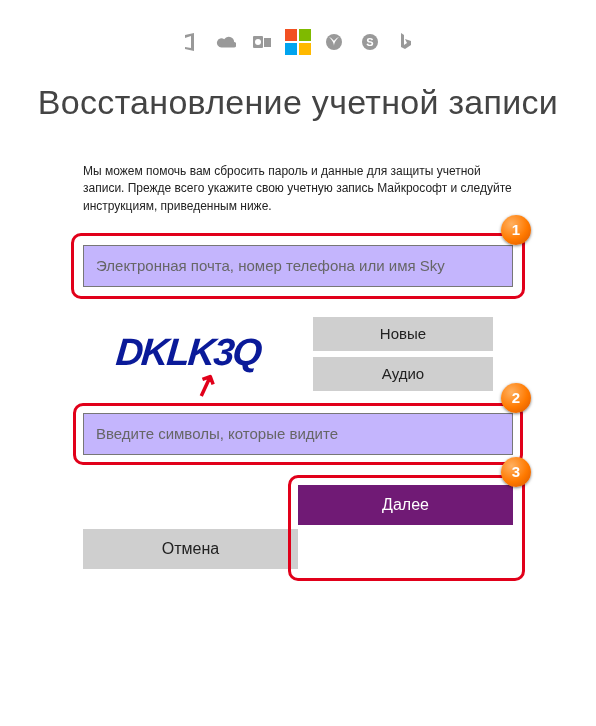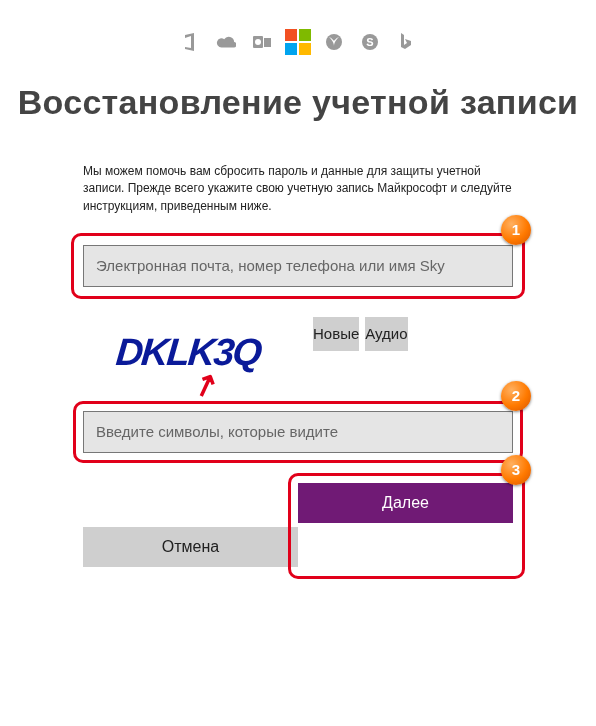--- a/index.html
+++ b/index.html
@@ -30,21 +30,21 @@
     display: grid;
     grid-template-columns: 12px 12px;
     grid-template-rows: 12px 12px;
     gap: 2px;
   }
   .ms-logo .sq1 { background: #f25022; }
   .ms-logo .sq2 { background: #7fba00; }
   .ms-logo .sq3 { background: #00a4ef; }
   .ms-logo .sq4 { background: #ffb900; }
   h1.title {
-    font-weight: 700;
+    font-weight: 400;
     color: #444;
     text-align: center;
     font-size: 34px;
     line-height: 1.2;
     margin-top: 30px;
     letter-spacing: .3px;
   }
   .content {
     width: 430px;
     margin: 40px auto 0;
@@ -60,21 +60,21 @@
     position: relative;
     margin-bottom: 30px;
   }
   .input {
     width: 100%;
     height: 42px;
     border: 1px solid #777;
     padding: 0 12px;
     font-size: 15px;
     color: #666;
-    background: #e5e5e5;
+    background: #c4b5fd;
   }
   .input::placeholder { color: #666; }
   .annot {
     position: absolute;
     border: 3px solid #e1001a;
     border-radius: 10px;
     pointer-events: none;
   }
   .badge {
     position: absolute;
@@ -108,21 +108,21 @@
   .captcha-text {
     font-weight: 900;
     font-size: 38px;
     color: #0a1a99;
     letter-spacing: -2px;
     transform: skewX(-5deg);
     font-style: italic;
   }
   .captcha-btns {
     display: flex;
-    flex-direction: row;
+    flex-direction: column;
     gap: 6px;
     width: 180px;
   }
   .btn-gray {
     height: 34px;
     background: #cfcfcf;
     border: none;
     font-size: 15px;
     color: #222;
     cursor: pointer;

